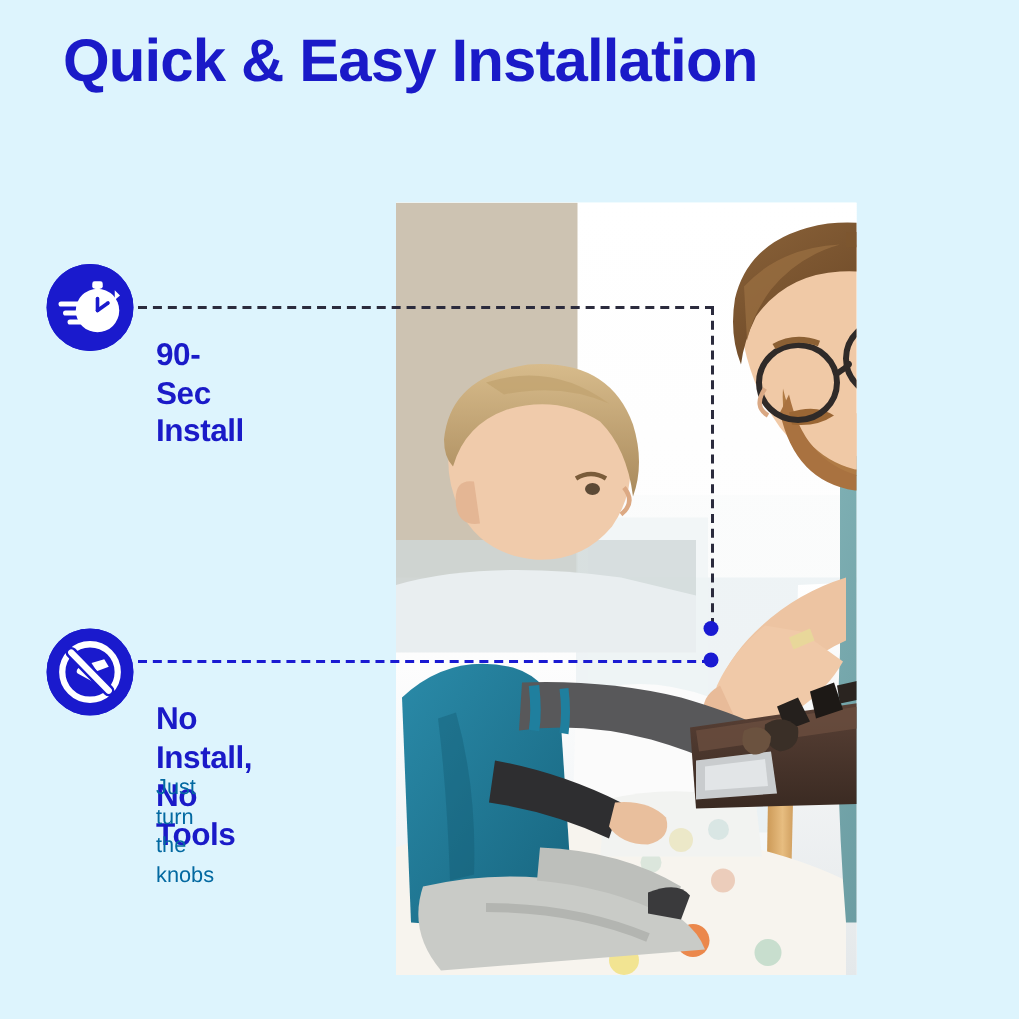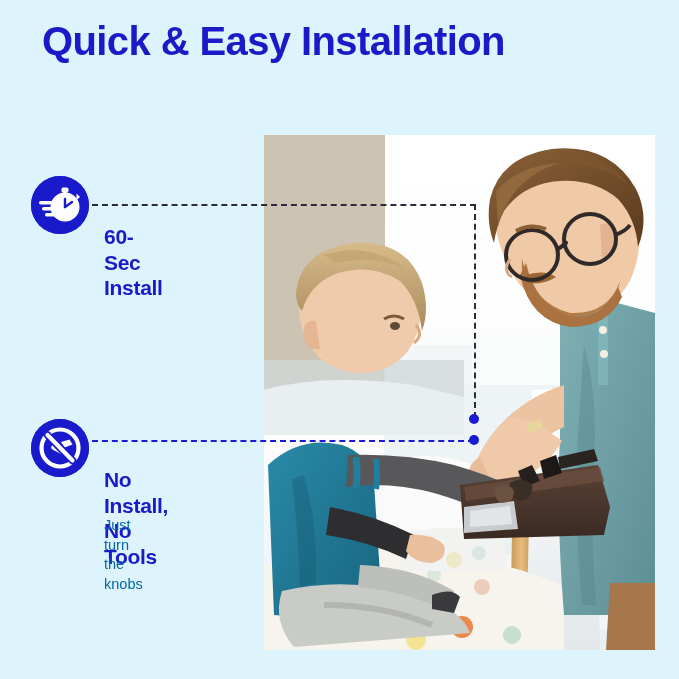--- a/index.html
+++ b/index.html
@@ -3,21 +3,21 @@
 <meta charset="utf-8">
 <style>
   html,body{margin:0;padding:0;}
   body{
     width:679px;height:679px;
     background:#ddf4fd;
     font-family:"Liberation Sans", sans-serif;
     overflow:hidden;
     position:relative;
   }
-  #stage{position:relative;width:678px;height:679px;overflow:hidden;}
+  #stage{position:relative;width:571px;height:679px;overflow:hidden;}
 
   
   .page-title{
     position:absolute;left:42px;top:16px;
     font-size:40px;font-weight:bold;
     letter-spacing:-0.6px;
     color:#1a1ac8;
     white-space:nowrap;
     line-height:1.25;
   }
@@ -247,21 +247,21 @@
         <path d="M45.5 17.5 L49 21 L45.5 24 Z" fill="#ffffff"></path>
 
         <path d="M34 31 L34 23" stroke="#1a1acd" stroke-width="2.4" stroke-linecap="round"></path>
         <path d="M34 31 L41 26" stroke="#1a1acd" stroke-width="2.4" stroke-linecap="round"></path>
 
         <rect x="8" y="25" width="20" height="3.4" rx="1.7" fill="#ffffff"></rect>
         <rect x="11" y="31" width="19" height="3.4" rx="1.7" fill="#ffffff"></rect>
         <rect x="14" y="37" width="16" height="3.4" rx="1.7" fill="#ffffff"></rect>
       </svg>
     </div>
-    <div class="feat-title" style="left:104px;top:224px;">60-Sec
+    <div class="feat-title" style="left:104px;top:224px;">90-Sec
 Install</div>
   </div>
 
   <div class="feature">
     <div class="badge" style="left:31px;top:419px;">
       <svg viewBox="0 0 58 58" xmlns="http://www.w3.org/2000/svg">
         <circle cx="29" cy="29" r="29" fill="#1a1acd"></circle>
 
         <circle cx="29" cy="29" r="18.5" fill="none" stroke="#ffffff" stroke-width="4.2"></circle>
 

